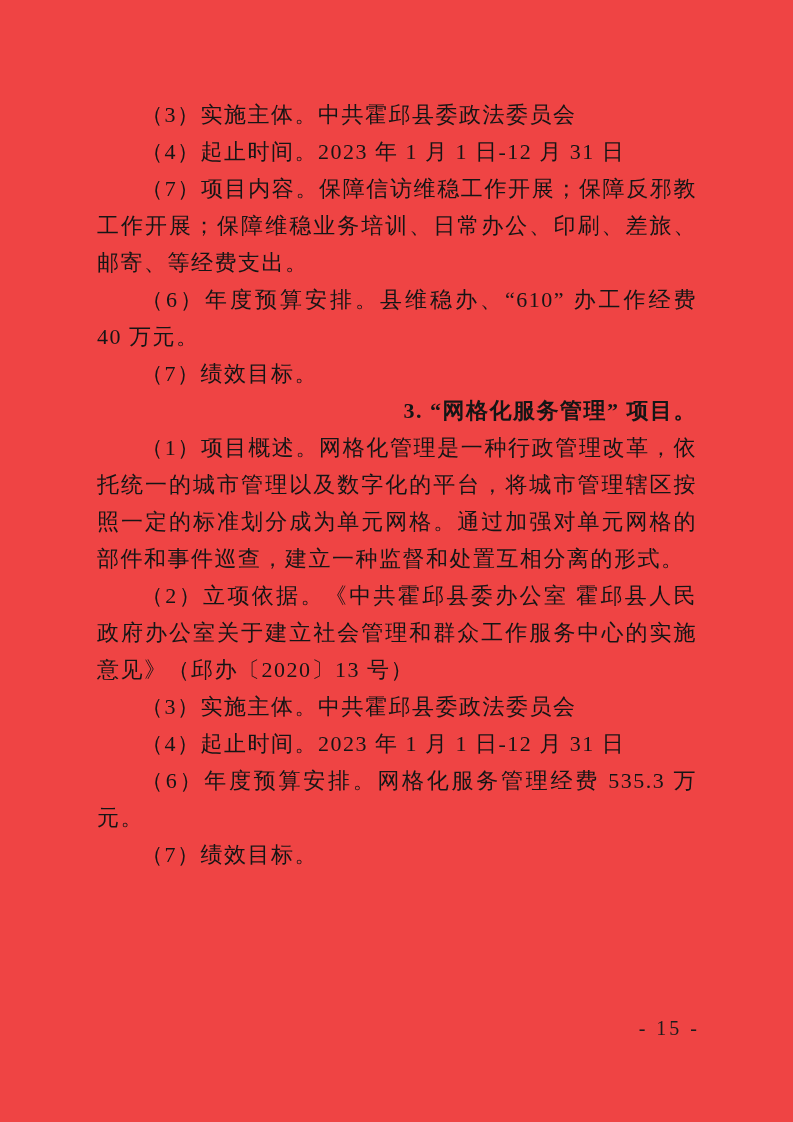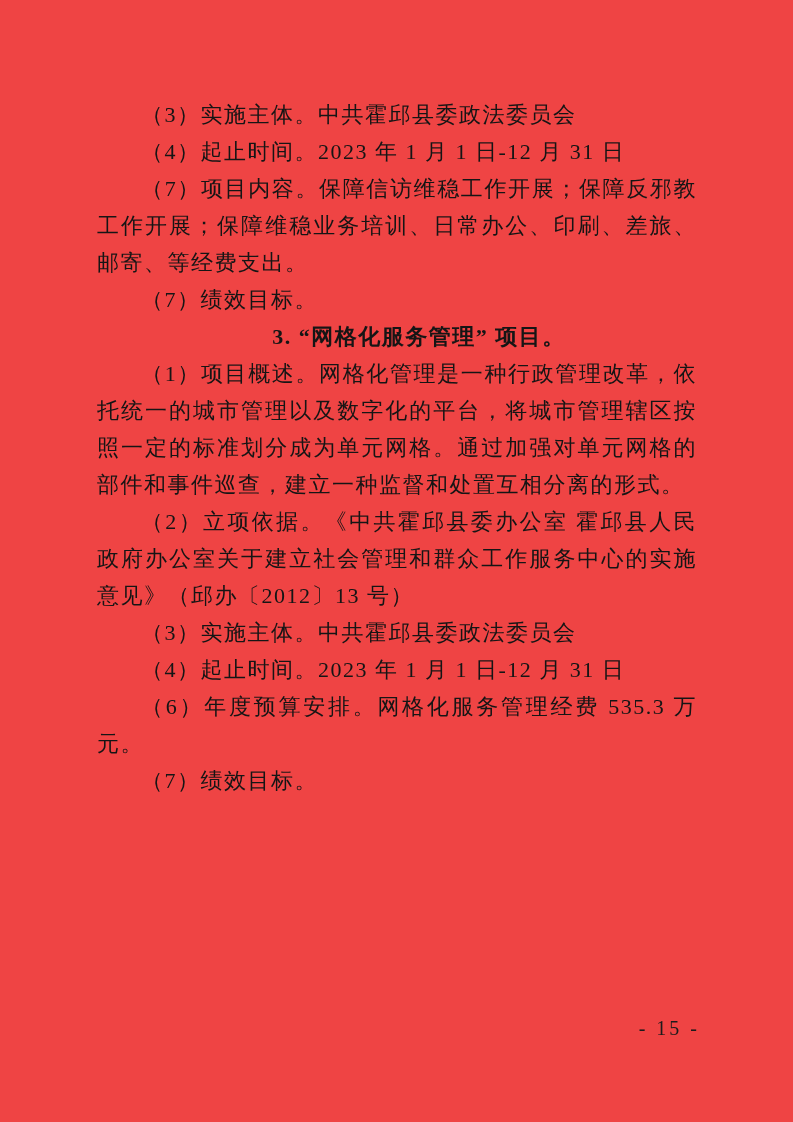--- a/index.html
+++ b/index.html
@@ -28,43 +28,44 @@
     padding: 0;
     font-size: 22px;
     line-height: 37px;
     letter-spacing: 1.5px;
     text-align: justify;
     text-indent: 2em;
     text-justify: inter-ideograph;
   }
   .text-block p.heading {
     font-weight: 700;
-    text-align: center;
+    text-align: right;
   }
   .page-number {
     position: absolute;
     top: 1017px;
     right: 118px;
     font-size: 20px;
     letter-spacing: 3px;
     color: #1b1b1b;
     font-family: "Liberation Serif", "DejaVu Serif", serif;
   }
 </style>
 </head>
 <body>
 
 <div class="page">
   <div class="text-block">
     <p>（3）实施主体。中共霍邱县委政法委员会</p>
     <p>（4）起止时间。2023 年 1 月 1 日-12 月 31 日</p>
     <p>（7）项目内容。保障信访维稳工作开展；保障反邪教工作开展；保障维稳业务培训、日常办公、印刷、差旅、邮寄、等经费支出。</p>
+    <p>（6）年度预算安排。县维稳办、“610” 办工作经费 40 万元。</p>
     <p>（7）绩效目标。</p>
     <p class="heading">3. “网格化服务管理” 项目。</p>
     <p>（1）项目概述。网格化管理是一种行政管理改革，依托统一的城市管理以及数字化的平台，将城市管理辖区按照一定的标准划分成为单元网格。通过加强对单元网格的部件和事件巡查，建立一种监督和处置互相分离的形式。</p>
-    <p>（2）立项依据。《中共霍邱县委办公室 霍邱县人民政府办公室关于建立社会管理和群众工作服务中心的实施意见》（邱办〔2012〕13 号）</p>
+    <p>（2）立项依据。《中共霍邱县委办公室 霍邱县人民政府办公室关于建立社会管理和群众工作服务中心的实施意见》（邱办〔2020〕13 号）</p>
     <p>（3）实施主体。中共霍邱县委政法委员会</p>
     <p>（4）起止时间。2023 年 1 月 1 日-12 月 31 日</p>
     <p>（6）年度预算安排。网格化服务管理经费 535.3 万元。</p>
     <p>（7）绩效目标。</p>
   </div>
   <div class="page-number">- 15 -</div>
 </div>
 
 </body></html>

